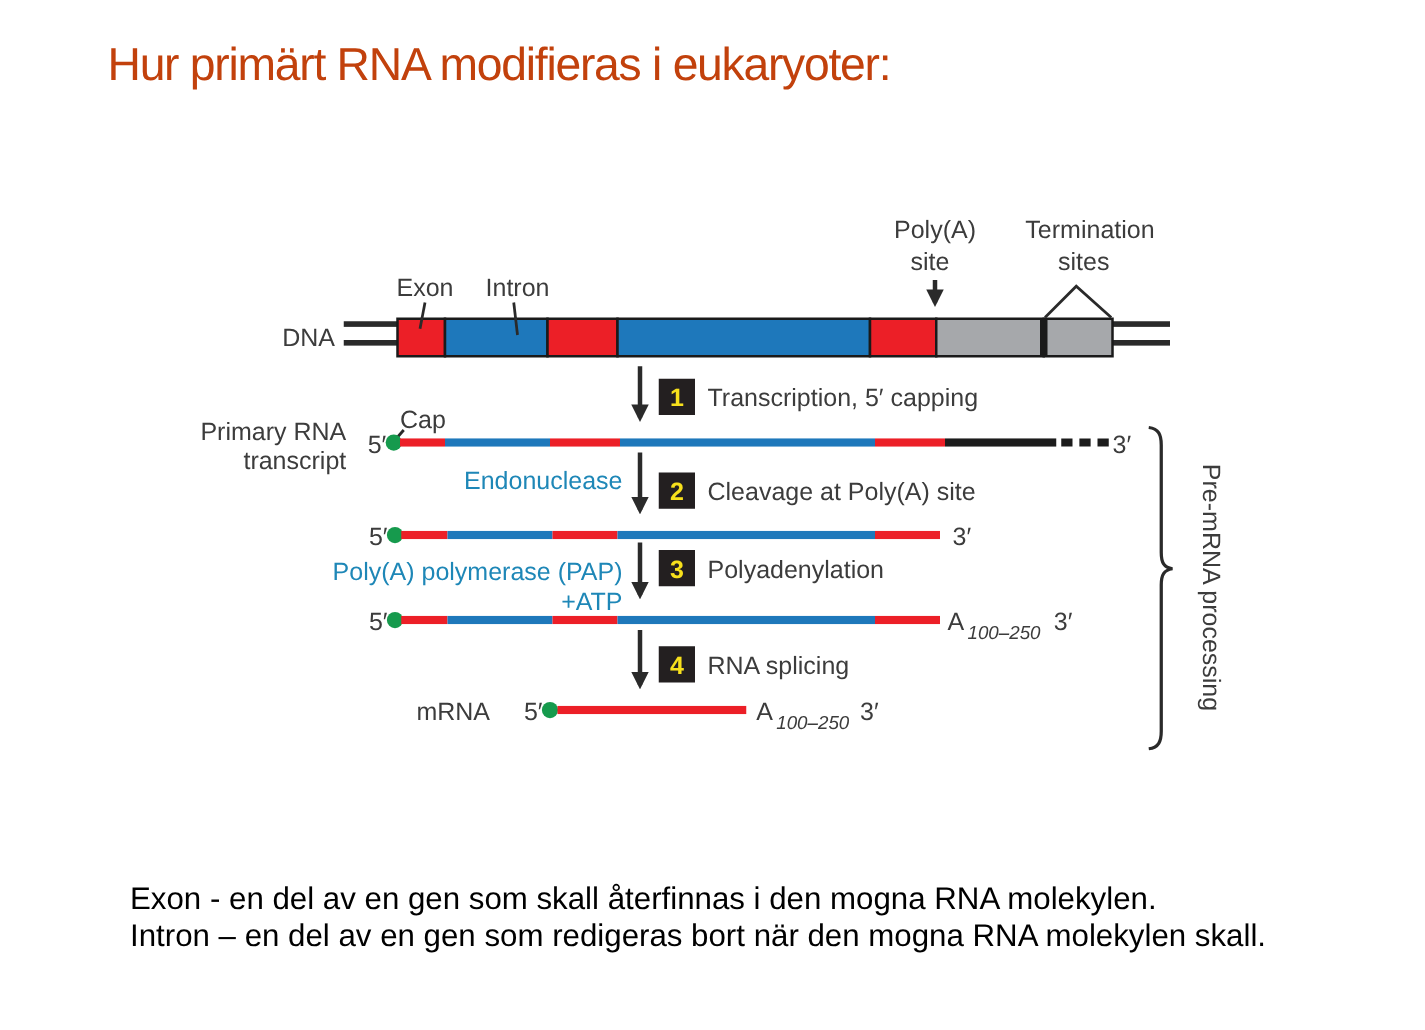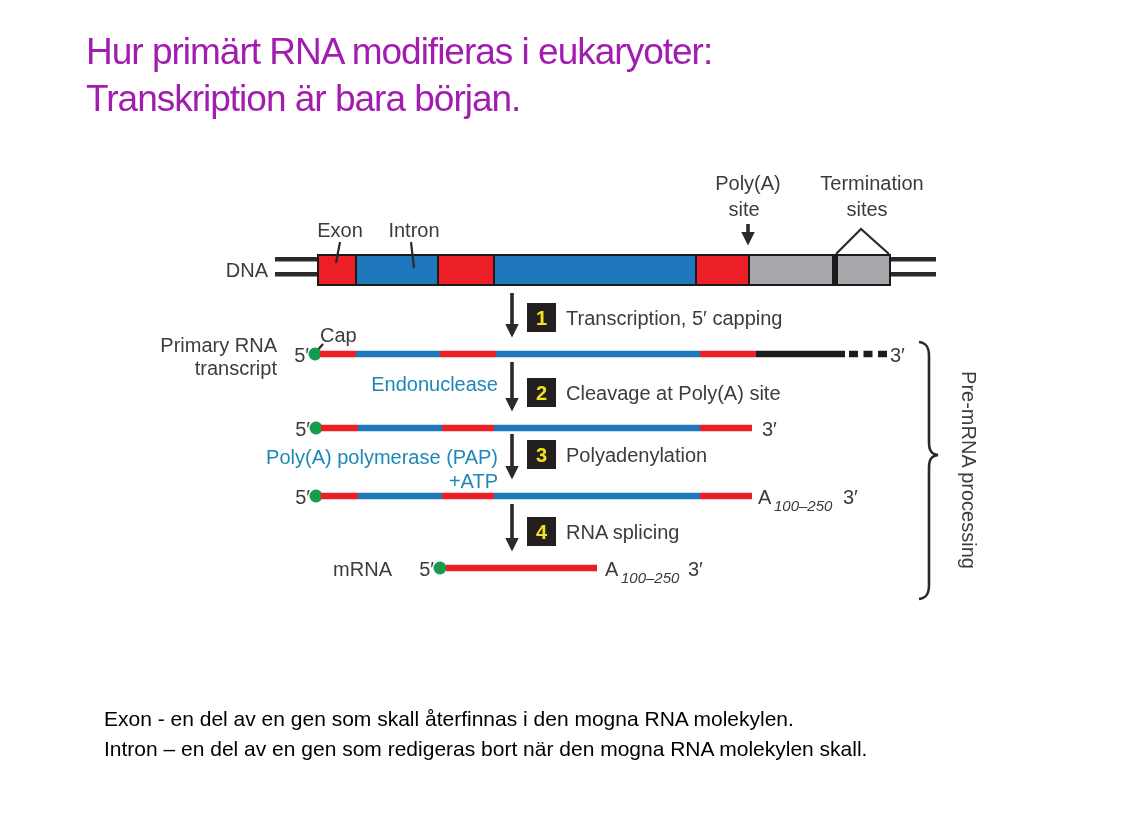--- a/index.html
+++ b/index.html
@@ -1,20 +1,20 @@
 <!DOCTYPE html>
 <html style="--exon_red: #ec1f27; --intron_blue: #1e78bb; --downstream_gray: #a6a8ab; --cap_green: #169a4d; --enzyme_teal: #1e87b7; --step_yellow: #f7e01c; --step_box: #231f20; --ink: #3c3c3c; --line_ink: #2a2a2a; --tail_black: #1c1c1c;"><head>
 <meta charset="utf-8">
 <style>
   html,body{margin:0;padding:0;background:#ffffff;}
   .slide{position:relative;width:1140px;height:824px;background:#ffffff;overflow:hidden;
          font-family:"Liberation Sans",sans-serif;}
   .title{position:absolute;left:86px;top:28px;font-size:37px;line-height:47px;
-         letter-spacing:-1px;color:#a21caf;font-weight:400;}
-  .footnotes{position:absolute;left:104px;top:704px;font-size:21px;line-height:30px;
+         letter-spacing:-1px;color:#c2410c;font-weight:400;}
+  .footnotes{position:absolute;left:104px;top:704px;font-size:25px;line-height:30px;
          color:#000000;font-weight:400;}
   svg.diagram{position:absolute;left:0;top:0;}
   svg text{font-family:"Liberation Sans",sans-serif;font-size:20px;fill:var(--ink);}
   .seg-red{fill:var(--exon_red);stroke:#1a1a1a;stroke-width:2;}
   .seg-blue{fill:var(--intron_blue);stroke:#1a1a1a;stroke-width:2;}
   .seg-gray{fill:var(--downstream_gray);stroke:#1a1a1a;stroke-width:2;}
   .rna-red{fill:var(--exon_red);}
   .rna-blue{fill:var(--intron_blue);}
   .rna-black{fill:var(--tail_black);}
   .dna-line{fill:var(--line_ink);}
@@ -28,21 +28,20 @@
   .brace{stroke:var(--line_ink);stroke-width:2.6;fill:none;}
   .sub{font-size:15px;font-style:italic;}
 </style>
 </head>
 <body>
 
 <div class="slide">
 
   <div class="title">
     <div>Hur primärt RNA modifieras i eukaryoter:</div>
-    <div>Transkription är bara början.</div>
   </div>
 
   <svg class="diagram" width="1140" height="824" viewBox="0 0 1140 824">
     <defs>
       <marker id="ah" viewBox="0 0 10 10" refX="7.5" refY="5" markerWidth="14" markerHeight="14" markerUnits="userSpaceOnUse" orient="auto">
         <path d="M0,0 L10,5 L0,10 z" fill="#2a2a2a"></path>
       </marker>
     </defs>
 
     <text x="268" y="277" text-anchor="end">DNA</text>

